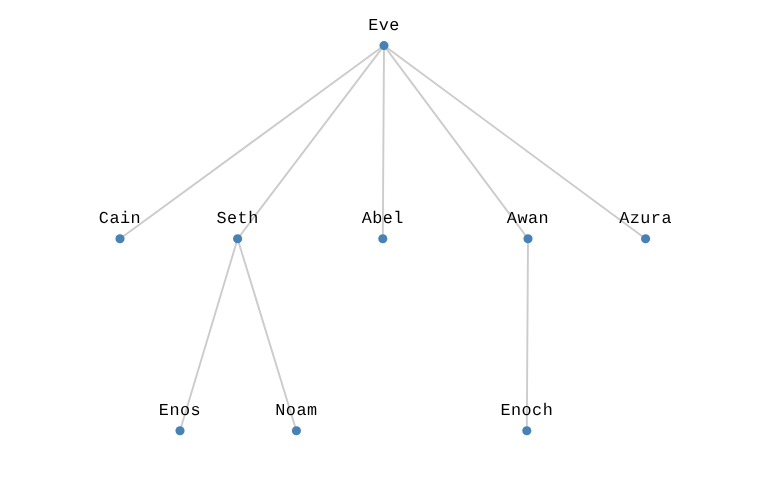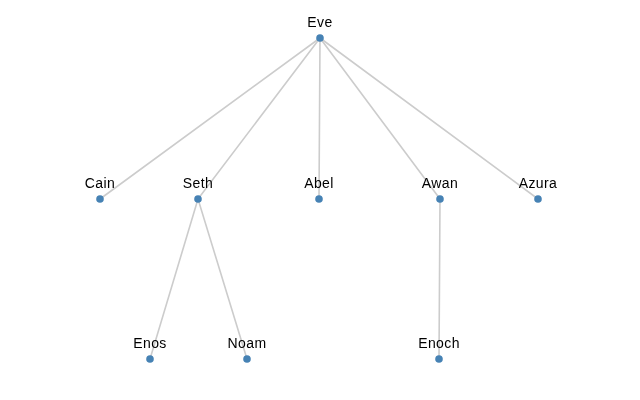--- a/index.html
+++ b/index.html
@@ -6,21 +6,21 @@
     margin: 0;
     padding: 0;
     background: #ffffff;
   }
   #stage {
     position: relative;
     width: 640px;
     height: 400px;
     background: #ffffff;
     overflow: hidden;
-    font-family: Liberation Sans, sans-serif;
+    font-family: Liberation Mono, monospace;
     text-align: center;
   }
   #graph-svg {
     display: block;
     width: 640px;
     height: 400px;
   }
   .edge-line {
     fill: none;
     stroke-linecap: round;

